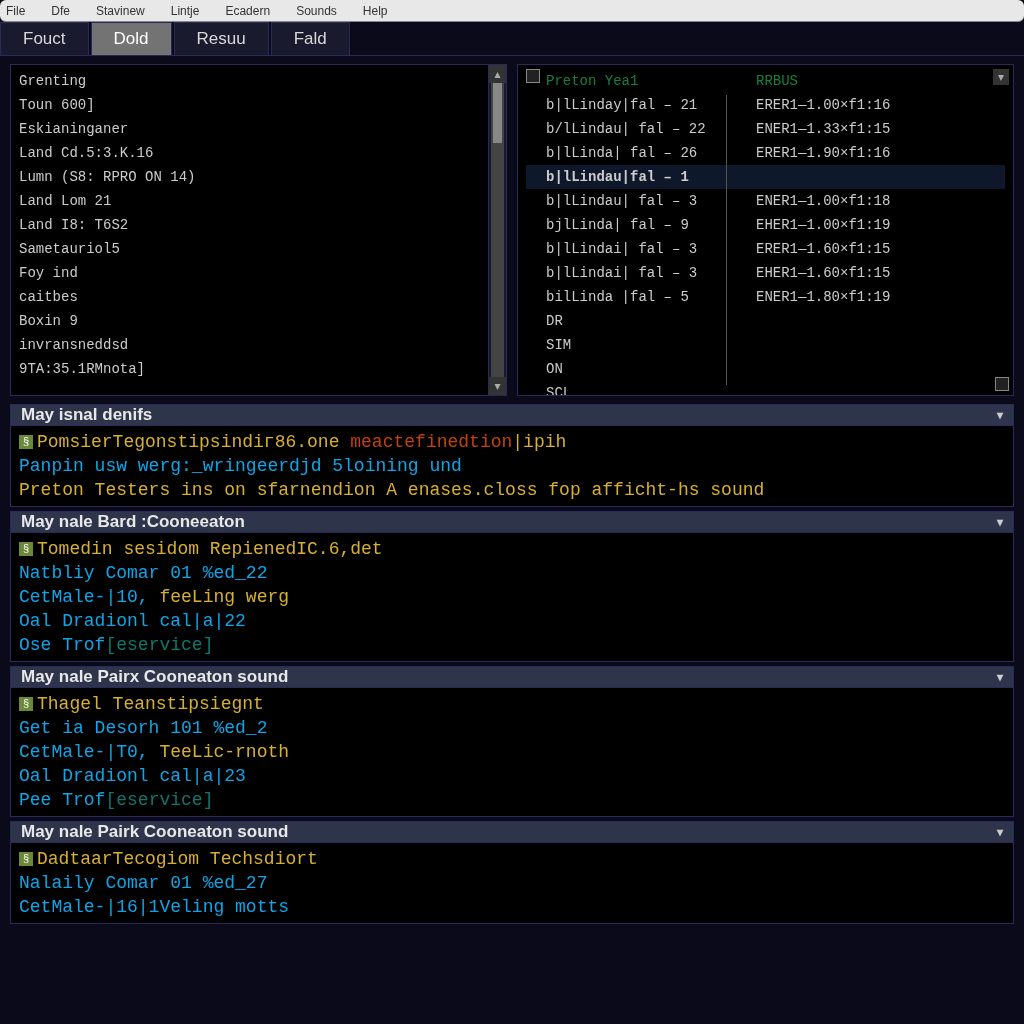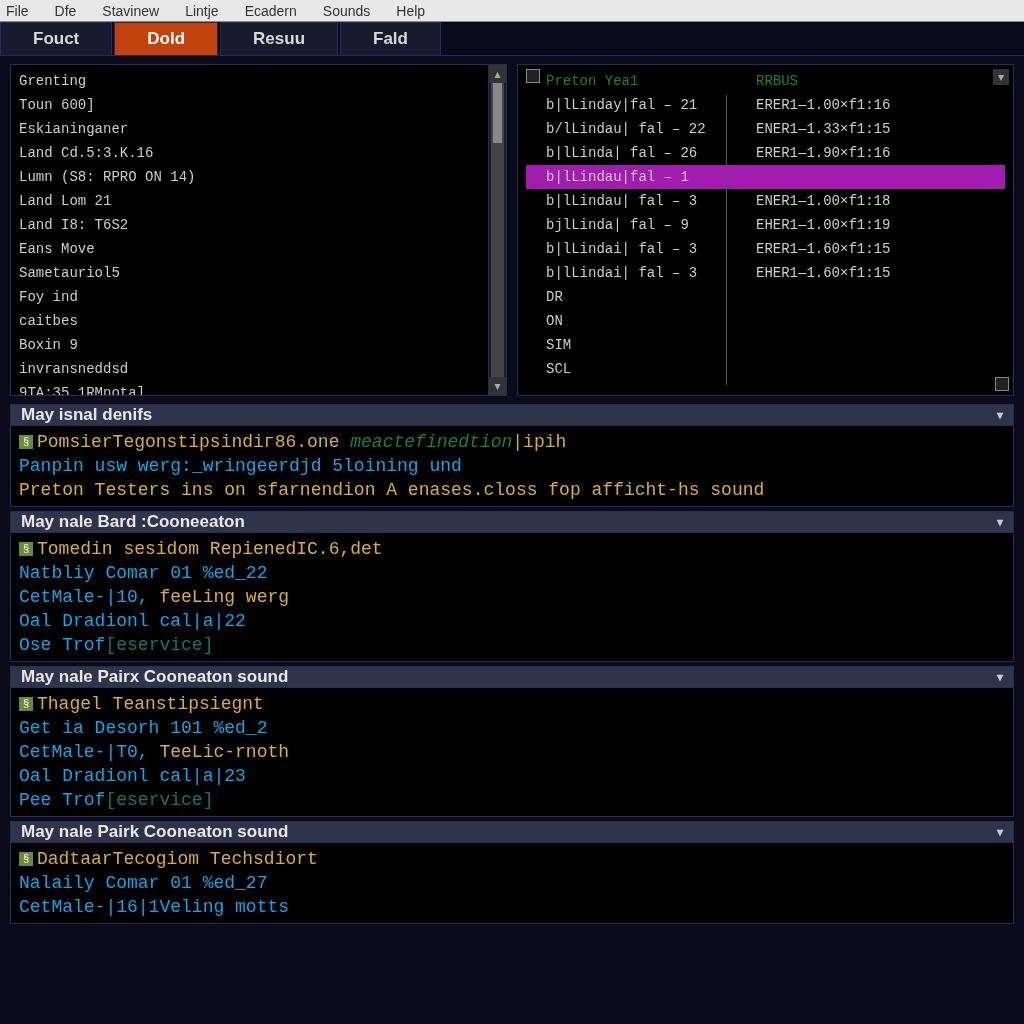--- a/index.html
+++ b/index.html
@@ -10,44 +10,45 @@
     font-size: 17px;
     color: #d0d0d0;
   }
   
   .menubar {
     background: #e8e8e8;
     height: 22px;
     display: flex;
     align-items: center;
     padding: 0 4px;
-    font-size: 14px;
+    font-size: 12px;
     color: #333;
     border-bottom: 1px solid #888;
+    border-radius: 6px;
   }
   .menubar span { margin-right: 26px; cursor: default; }
   .menubar span:first-child { margin-left: 2px; }
 
   
   .tabstrip {
     display: flex;
     background: #0a0a1a;
     border-bottom: 1px solid #2a2a5a;
   }
   .tab {
-    padding: 6px 32px;
-    font-weight: bold;
+    padding: 6px 22px;
+    font-weight: normal;
     color: #d8d8d8;
     border: 1px solid #2a2a5a;
     border-bottom: none;
     background: #1a1a2e;
     margin-right: 2px;
     cursor: pointer;
   }
-  .tab.active { background: #c2410c; color: #ffffff; }
+  .tab.active { background: #737373; color: #ffffff; }
 
   
   .row-panels {
     display: flex;
     gap: 10px;
     padding: 8px 10px 4px 10px;
   }
   .panel {
     flex: 1;
     border: 1px solid #2a2a5a;
@@ -65,21 +66,22 @@
     color: #cccccc;
   }
   .panel-content .row { white-space: nowrap; cursor: default; }
   .panel-right .panel-content .row {
     display: flex;
   }
   .panel-right .panel-content .row .c1 { width: 210px; }
   .panel-right .panel-content .row .c2 { width: 240px; }
   .panel-right .panel-content .hdr { color: #15803d; }
   .panel-right .panel-content .row.sel {
-    background: #a21caf;
+    background: #0f172a;
+    font-weight: bold;
   }
   .panel-right .chk {
     width: 14px; height: 14px; border:1px solid #888; display:inline-block;
     margin-right:6px; vertical-align:middle; background:#222;
   }
   
   .scrollbar-v {
     width: 18px;
     background: #1a1a2e;
     border-left: 1px solid #2a2a5a;
@@ -139,21 +141,21 @@
     border: 1px solid #2a2a5a;
     border-top: none;
     padding: 4px 8px;
     font-family: "Consolas","Courier New",monospace;
     font-size: 18px;
     line-height: 24px;
   }
   .section-body .line { white-space: nowrap; }
   .c-yellow { color: #d8b030; }
   .c-cream  { color: #0ea5e9; }
-  .c-teal   { color: #15803d; font-style: italic; }
+  .c-teal   { color: #c2410c; }
   .c-blue   { color: #0f766e; }
   .sym {
     display:inline-block; width:14px; height:14px;
     background:#6a8a3a; margin-right:4px; vertical-align:middle;
     font-size:11px; color:#fff; text-align:center; line-height:14px;
   }
 </style>
 </head>
 <body>
 
@@ -177,21 +179,20 @@
 <div class="row-panels">
   <div class="panel panel-left">
     <div class="panel-content" id="left-list">
         <div class="row">Grenting</div>
         <div class="row">Toun 600]</div>
         <div class="row">Eskianinganer</div>
         <div class="row">Land Cd.5:3.K.16</div>
         <div class="row">Lumn (S8: RPRO ON 14)</div>
         <div class="row">Land Lom 21</div>
         <div class="row">Land I8: T6S2</div>
-        <div class="row">Eans Move</div>
         <div class="row">Sametauriol5</div>
         <div class="row">Foy ind</div>
         <div class="row">caitbes</div>
         <div class="row">Boxin 9</div>
         <div class="row">invransneddsd</div>
         <div class="row">9TA:35.1RMnota]</div>
       </div>
     <div class="scrollbar-v">
       <div class="arrow up">▴</div>
       <div class="track">
@@ -241,29 +242,34 @@
           <span class="c1">b|lLindai| fal – 3</span>
           <span class="c2">ERER1—1.60×f1:15</span>
         </div>
         <div class="row">
           <span style="width: 20px; display: inline-block;"></span>
           <span class="c1">b|lLindai| fal – 3</span>
           <span class="c2">EHER1—1.60×f1:15</span>
         </div>
         <div class="row">
           <span style="width: 20px; display: inline-block;"></span>
+          <span class="c1">bilLinda |fal – 5</span>
+          <span class="c2">ENER1—1.80×f1:19</span>
+        </div>
+        <div class="row">
+          <span style="width: 20px; display: inline-block;"></span>
           <span class="c1">DR</span>
         </div>
         <div class="row">
           <span style="width: 20px; display: inline-block;"></span>
+          <span class="c1">SIM</span>
+        </div>
+        <div class="row">
+          <span style="width: 20px; display: inline-block;"></span>
           <span class="c1">ON</span>
-        </div>
-        <div class="row">
-          <span style="width: 20px; display: inline-block;"></span>
-          <span class="c1">SIM</span>
         </div>
         <div class="row">
           <span style="width: 20px; display: inline-block;"></span>
           <span class="c1">SCL</span>
         </div>
       </div>
     <div class="vline"></div>
     <div class="corner-dd">▾</div>
     <div class="corner-chk"></div>
   </div>

